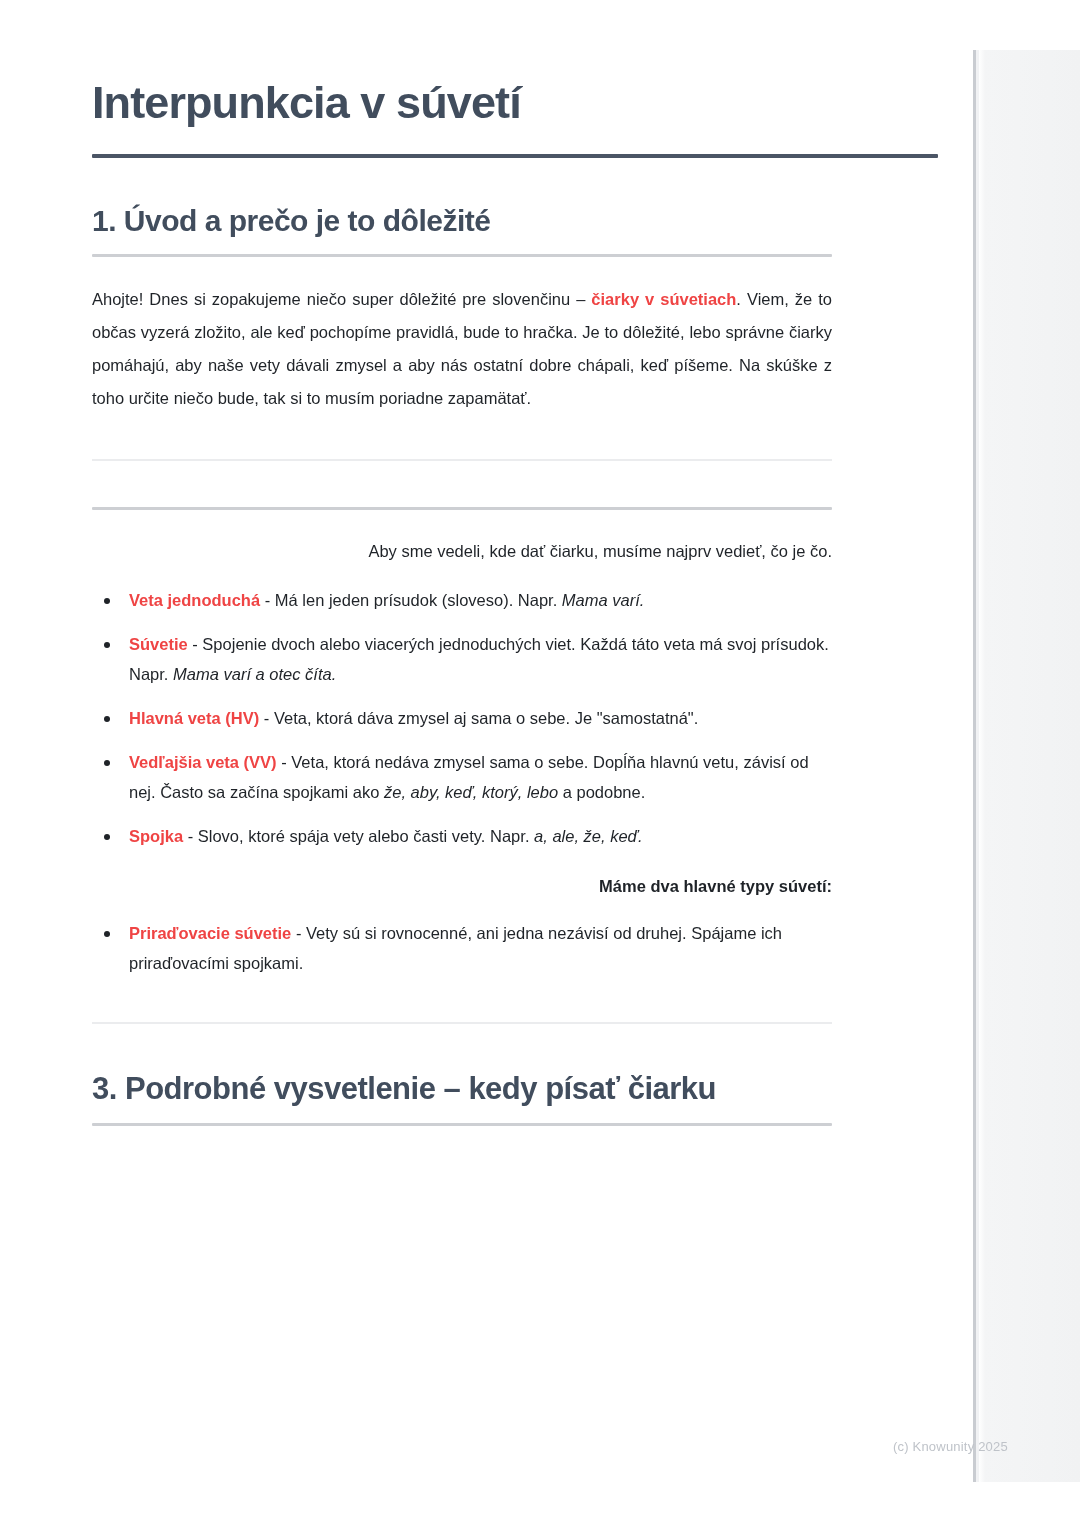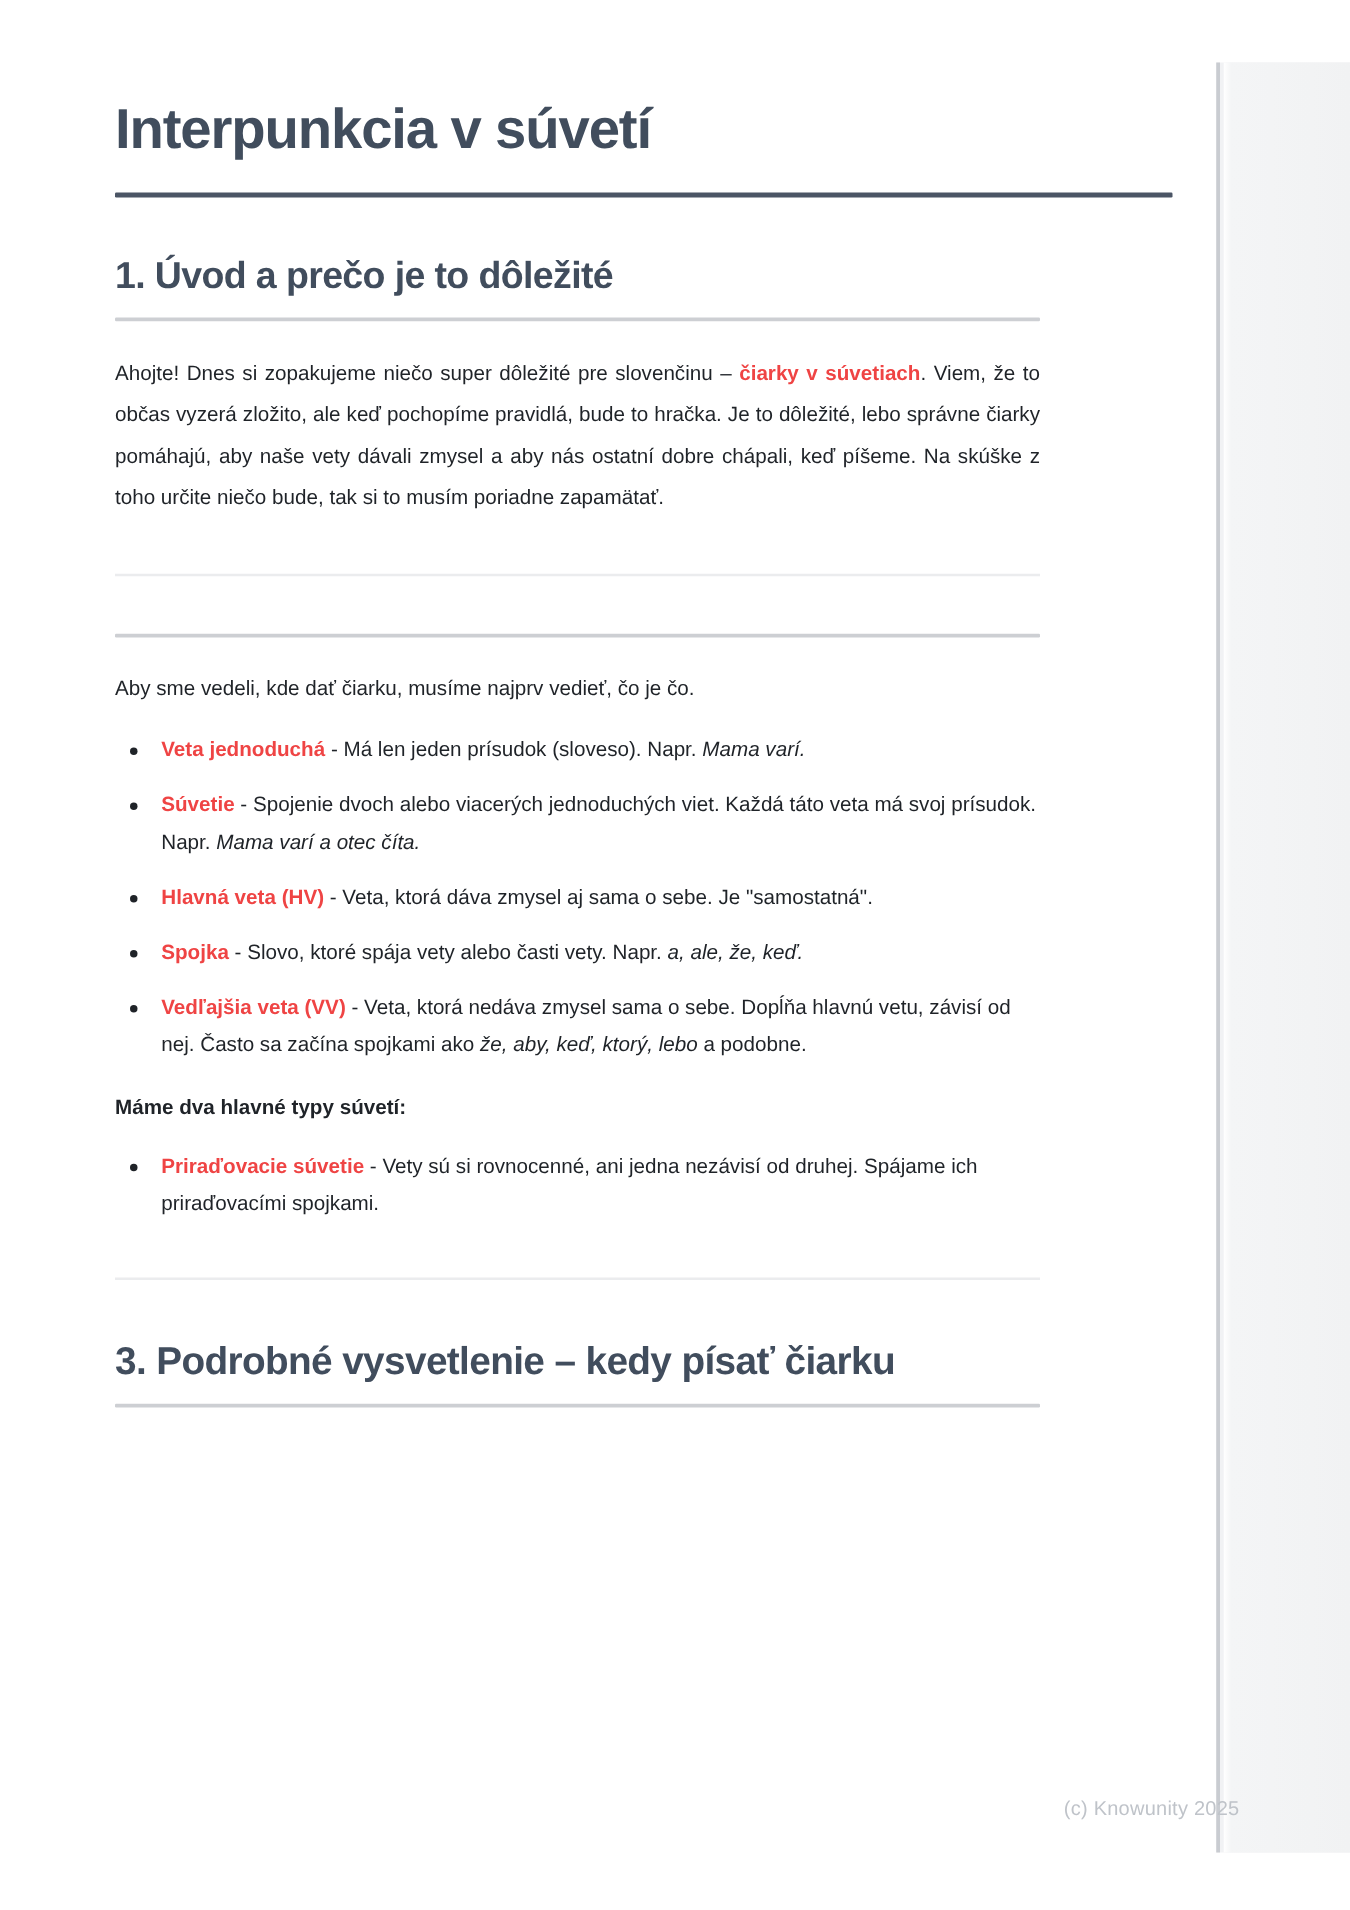--- a/index.html
+++ b/index.html
@@ -100,20 +100,21 @@
     margin: 0 0 10px 0;
     color: #1f2328;
     text-align: justify;
     text-justify: inter-word;
   }
   p.lead {
     font-size: 16.5px;
     line-height: 1.9;
     margin: 0 0 18px 0;
     color: #1f2328;
+    text-align: right;
   }
 
   strong { font-weight: 700; color: #ef4444; }
   em { font-style: italic; }
 
   
   ul.bullets {
     list-style: none;
     margin: 0 0 6px 0;
     padding: 0;
@@ -142,23 +143,23 @@
   .divider {
     height: 2px;
     background: #ebecee;
     width: 740px;
     margin: 44px 0 46px 0;
   }
 
   
   .watermark {
     position: absolute;
-    left: 851px;
+    left: 893px;
     top: 1439px;
-    font-size: 16px;
+    font-size: 13px;
     color: #bfc3c9;
     letter-spacing: 0.2px;
     white-space: nowrap;
     z-index: 5;
   }
 </style>
 </head>
 <body>
 
 <div class="page">
@@ -175,22 +176,22 @@
     <div class="divider"></div>
 
     <div class="heading-rule"></div>
 
     <p class="lead">Aby sme vedeli, kde dať čiarku, musíme najprv vedieť, čo je čo.</p>
 
     <ul class="bullets">
       <li><strong>Veta jednoduchá</strong><span> - Má len jeden prísudok (sloveso). Napr. </span><em>Mama varí.</em><span></span></li>
       <li><strong>Súvetie</strong><span> - Spojenie dvoch alebo viacerých jednoduchých viet. Každá táto veta má svoj prísudok. Napr. </span><em>Mama varí a otec číta.</em><span></span></li>
       <li><strong>Hlavná veta (HV)</strong><span> - Veta, ktorá dáva zmysel aj sama o sebe. Je "samostatná".</span><em></em><span></span></li>
+      <li><strong>Vedľajšia veta (VV)</strong><span> - Veta, ktorá nedáva zmysel sama o sebe. Dopĺňa hlavnú vetu, závisí od nej. Často sa začína spojkami ako </span><em>že, aby, keď, ktorý, lebo</em><span> a podobne.</span></li>
       <li><strong>Spojka</strong><span> - Slovo, ktoré spája vety alebo časti vety. Napr. </span><em>a, ale, že, keď.</em><span></span></li>
-      <li><strong>Vedľajšia veta (VV)</strong><span> - Veta, ktorá nedáva zmysel sama o sebe. Dopĺňa hlavnú vetu, závisí od nej. Často sa začína spojkami ako </span><em>že, aby, keď, ktorý, lebo</em><span> a podobne.</span></li>
     </ul>
 
     <p class="lead" style="margin-top:20px;margin-bottom:16px;font-weight:bold;">Máme dva hlavné typy súvetí:</p>
 
     <ul class="bullets">
       <li><strong>Priraďovacie súvetie</strong><span> - Vety sú si rovnocenné, ani jedna nezávisí od druhej. Spájame ich priraďovacími spojkami.</span></li>
     </ul>
 
     <div class="divider"></div>
 

